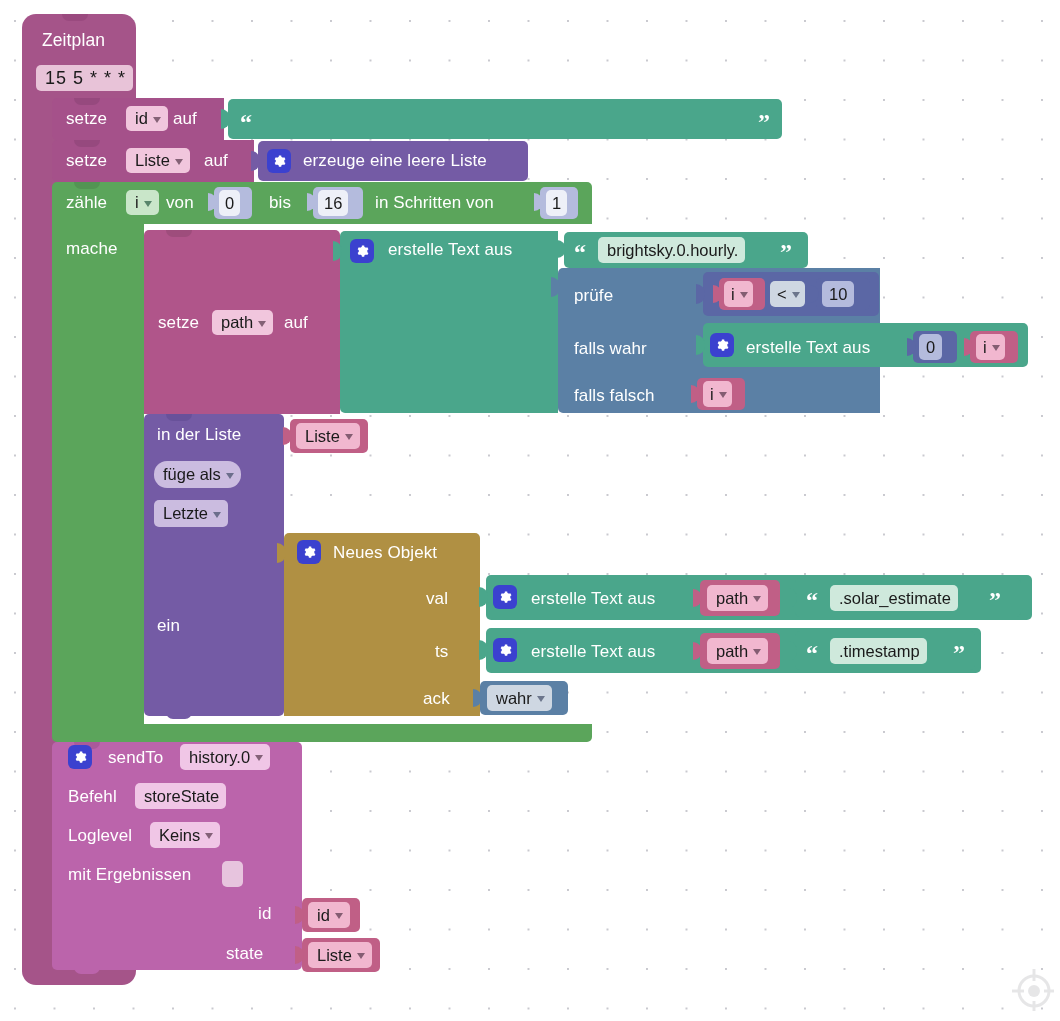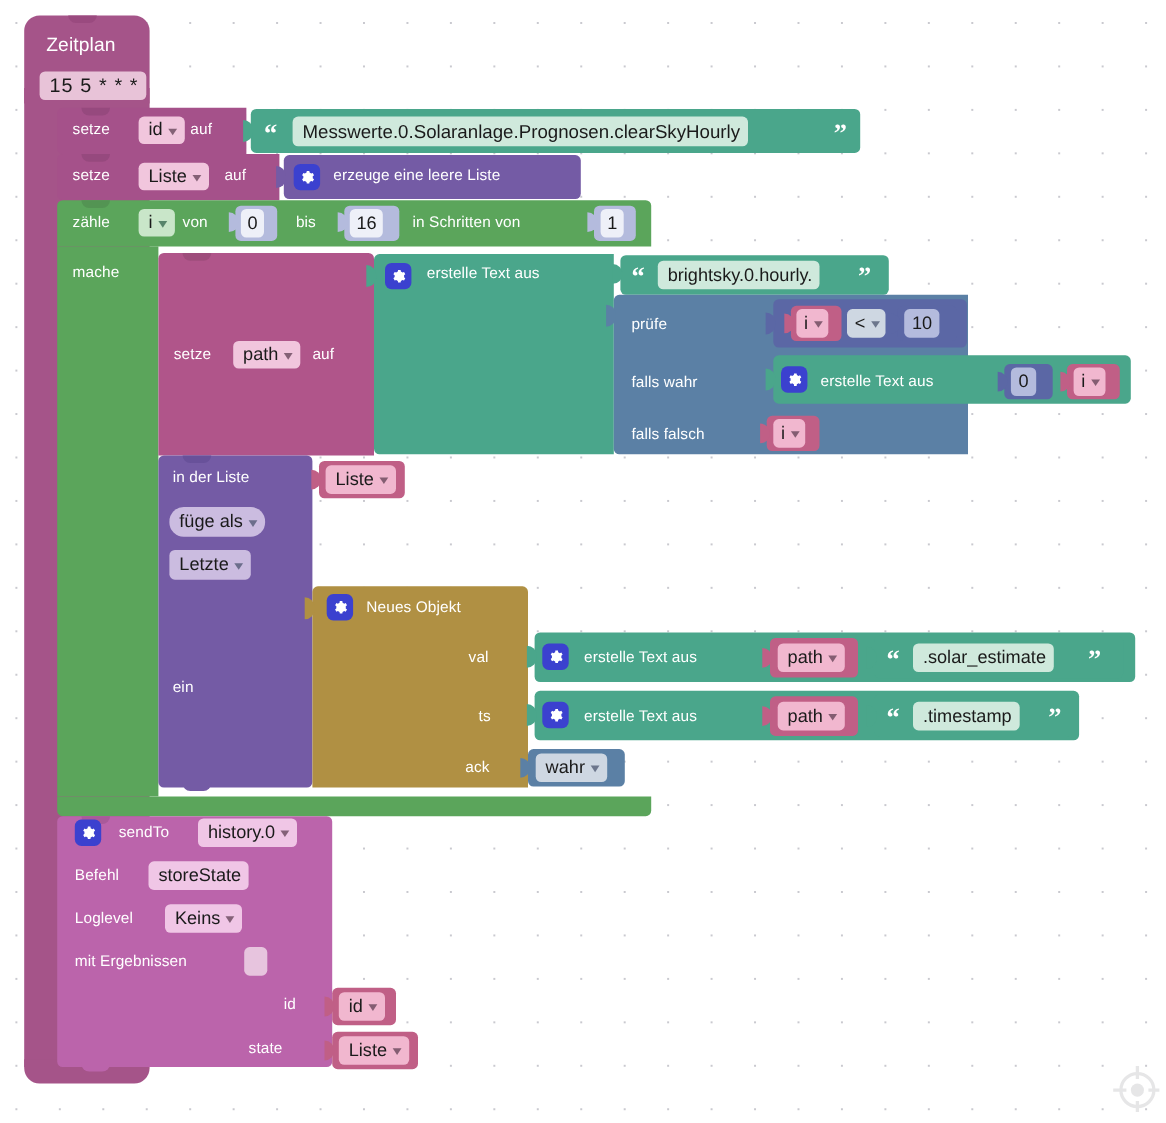--- a/index.html
+++ b/index.html
@@ -13,21 +13,21 @@
   #canvas{
     position:absolute;inset:0;
     background-color:#ffffff;
     background-image:
       radial-gradient(circle at 1px 1px, #c9c9cf 1.1px, transparent 1.2px);
     background-size:39.5px 39.5px;
     background-position:14px 20px;
   }
   .blk{position:absolute;box-sizing:border-box;}
   .lbl{
-    position:absolute;color:#ffffff;font-size:14px;line-height:1;
+    position:absolute;color:#ffffff;font-size:17px;line-height:1;
     white-space:nowrap;letter-spacing:.1px;
   }
 
   
   .field{
     position:absolute;display:flex;align-items:center;gap:5px;
     height:25px;padding:0 7px 0 9px;border-radius:5px;
     font-size:16.5px;color:#1a1a1a;white-space:nowrap;
     box-sizing:border-box;
   }
@@ -81,23 +81,20 @@
   <div class="lbl" style="left:66px;top:110px;">setze</div>
   <div class="field" style="left:126px;top:106px;background:#f1c6dd;">
     <span class="cap">id</span>
     <span class="caret"></span>
   </div>
   <div class="lbl" style="left:173px;top:110px;">auf</div>
 
   <div class="blk" style="left:228px;top:99px;width:554px;height:40px;background:#4aa68b;border-radius:5px;"></div>
   <div class="plug" style="left:221px;top:109px;background:#4aa68b;"></div>
   <div class="quote" style="left:240px;top:110px;">“</div>
-  <div class="field" style="left:266px;top:106px;height:27px;background:#cfe9dc;font-size:17px;">
-    <span class="cap">Messwerte.0.Solaranlage.Prognosen.clearSkyHourly</span>
-  </div>
   <div class="quote" style="left:758px;top:110px;">”</div>
 
   <div class="blk" style="left:52px;top:140px;width:202px;height:42px;background:#a5518a;border-radius:5px 0 0 5px;"></div>
   <div class="blk" style="left:74px;top:140px;width:26px;height:7px;border-radius:0 0 7px 7px;background:#96497e;"></div>
   <div class="lbl" style="left:66px;top:152px;">setze</div>
   <div class="field" style="left:126px;top:148px;background:#f1c6dd;">
     <span class="cap">Liste</span>
     <span class="caret"></span>
   </div>
   <div class="lbl" style="left:204px;top:152px;">auf</div>

